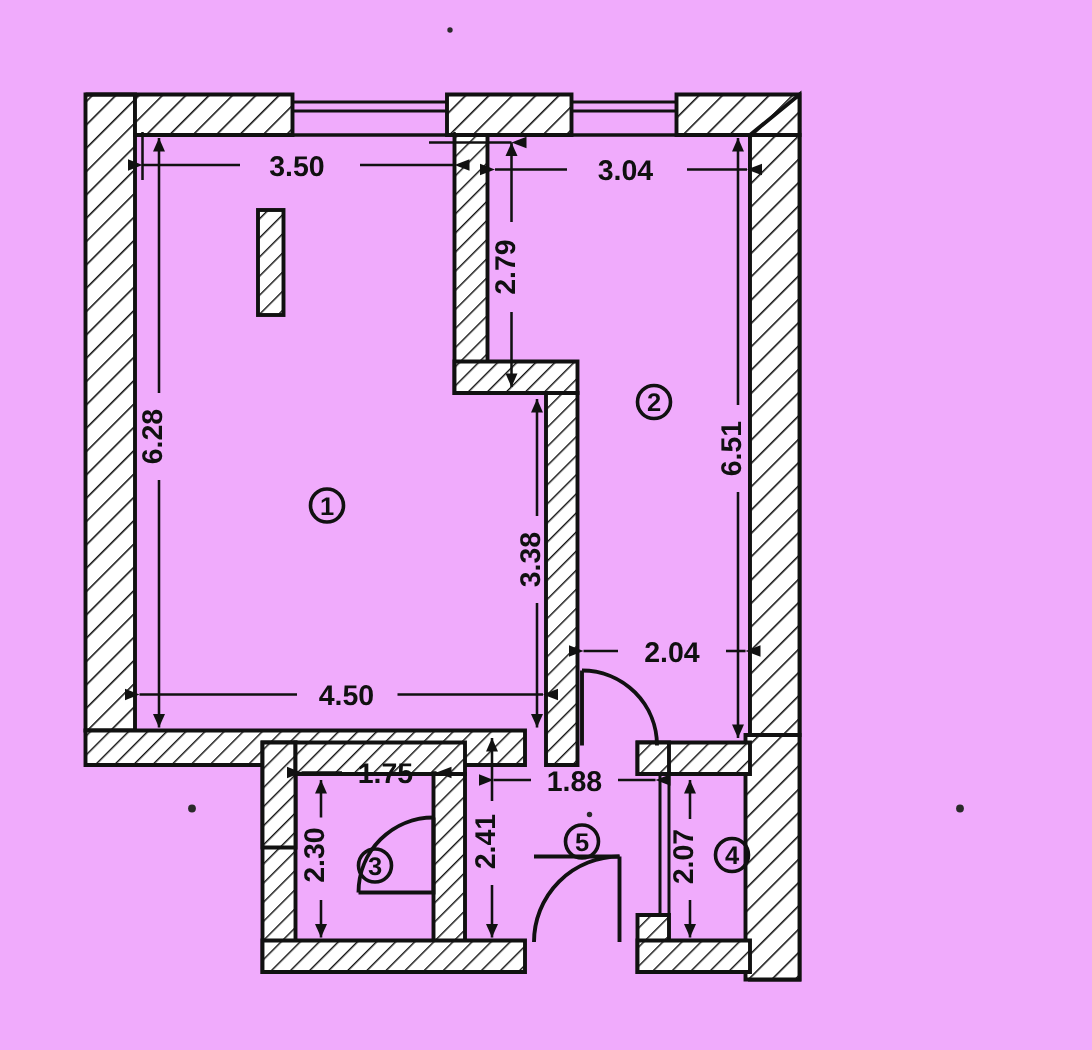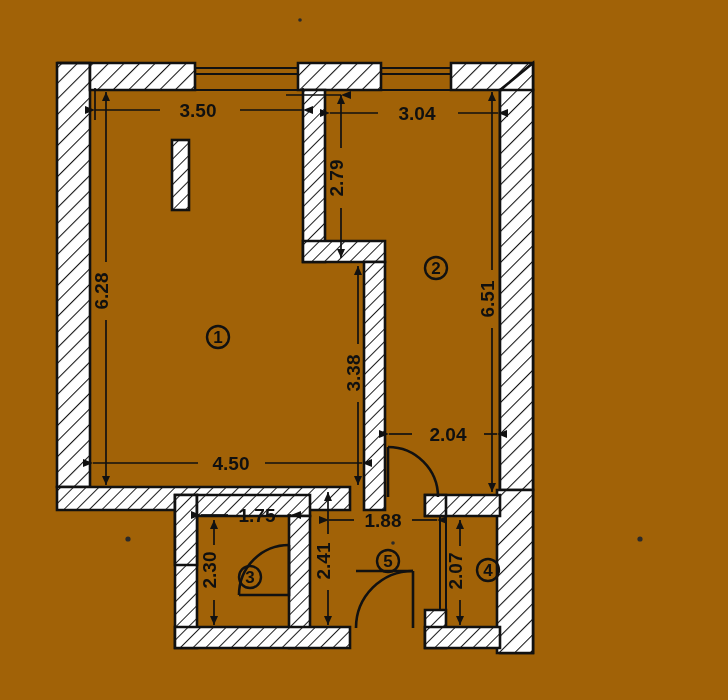--- a/index.html
+++ b/index.html
@@ -1,18 +1,18 @@
 <!DOCTYPE html>
 <html><head>
 <meta charset="utf-8">
 <style>
   html,body{margin:0;padding:0;background:#ffffff;}
   body{width:728px;height:700px;overflow:hidden;
        font-family:"Liberation Sans",sans-serif;}
-  #stage{position:relative;width:728px;height:700px;background:#a16207;}
+  #stage{position:relative;width:728px;height:700px;background:#f0abfc;}
   svg{display:block;}
   .dimtext{font-family:"Liberation Sans",sans-serif;font-weight:bold;
            font-size:19px;fill:#101010;}
   .roomnum{font-family:"Liberation Sans",sans-serif;font-weight:bold;
            font-size:17px;fill:#101010;}
 </style>
 </head>
 <body>
 
 <div id="stage">

